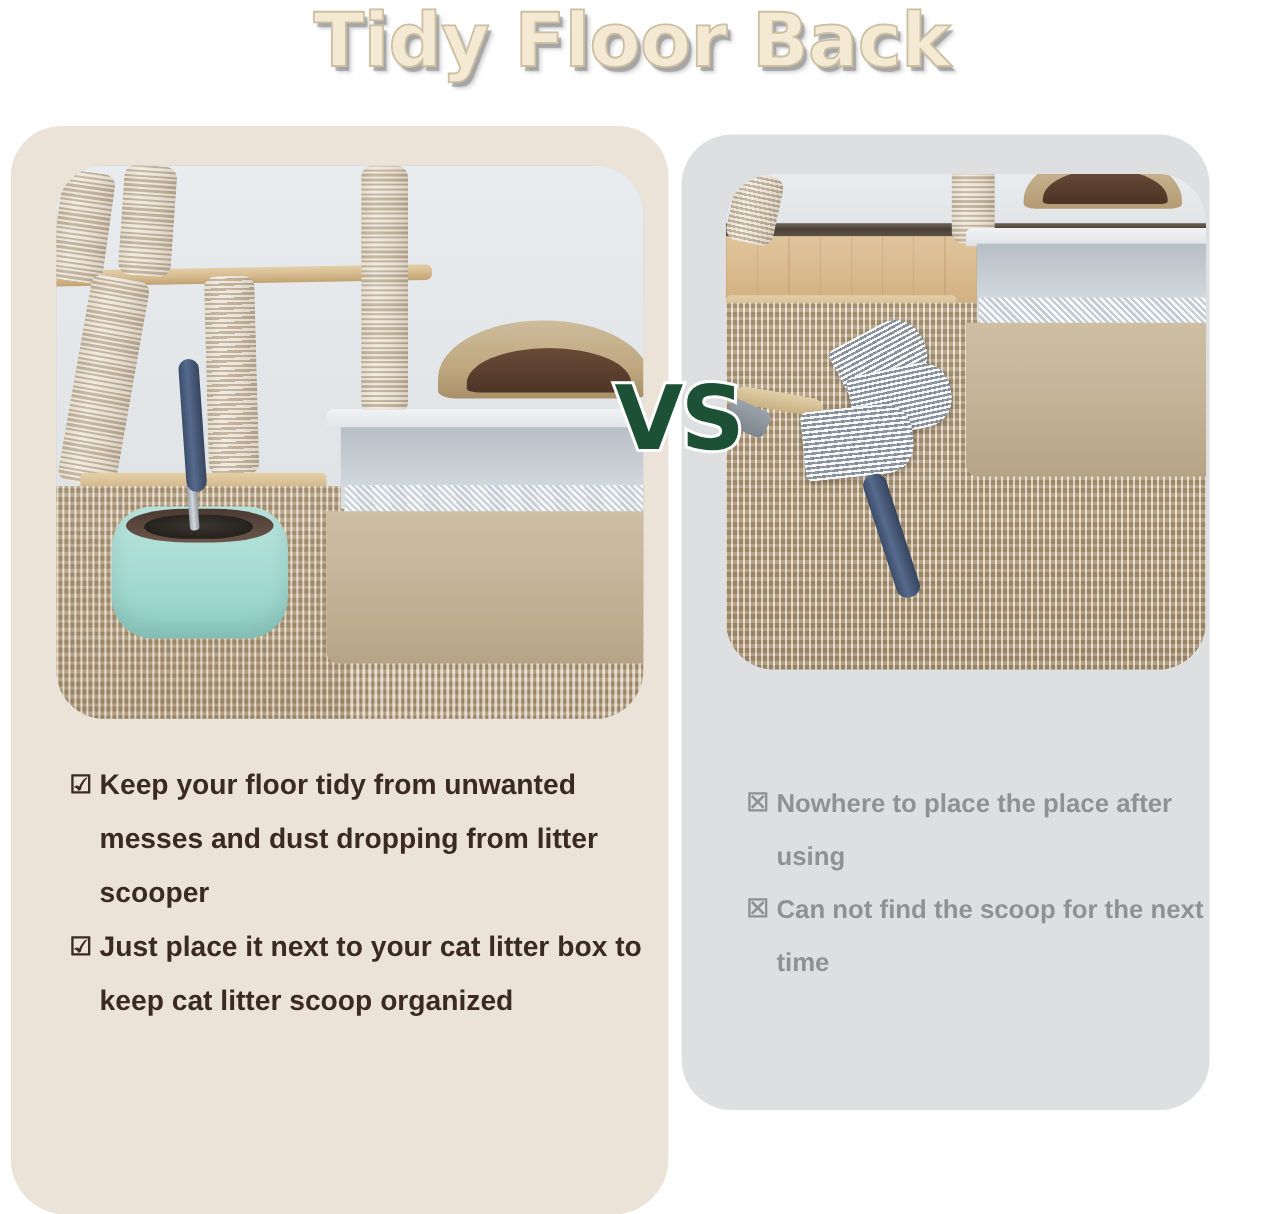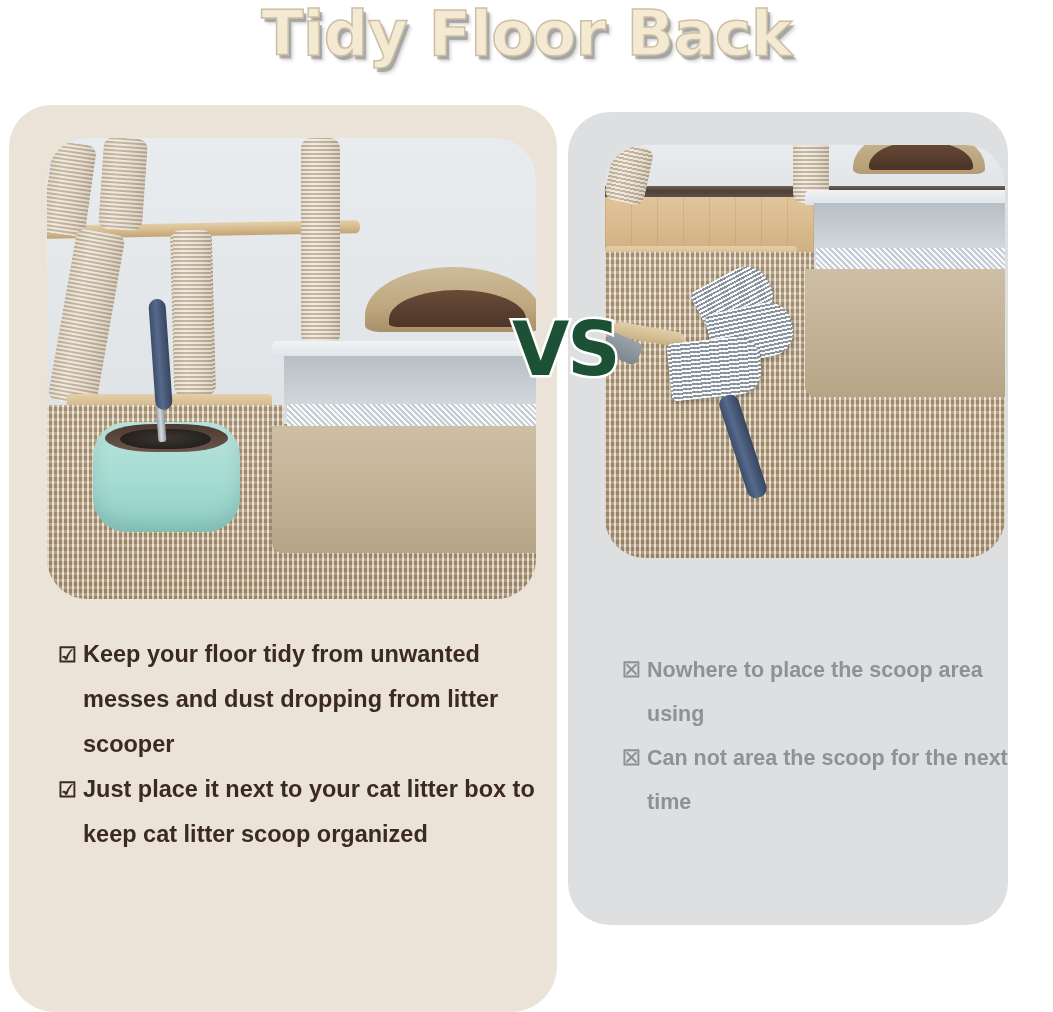--- a/index.html
+++ b/index.html
@@ -335,21 +335,21 @@
     <div class="layer scoop-mesh" style="left:23%;top:31%;width:19%;height:13%;transform:rotate(-28deg);"></div>
     <div class="layer scoop-mesh" style="left:26%;top:39%;width:21%;height:13%;transform:rotate(-12deg);"></div>
     <div class="layer scoop-mesh" style="left:16%;top:47%;width:23%;height:14%;transform:rotate(-6deg);"></div>
     <div class="layer handle-navy" style="left:32%;top:60%;width:5%;height:26%;transform:rotate(-18deg);"></div>
   </div>
 </div>
 
 <ul class="bullets bullets--right">
   <li>
     <span class="bullet-mark">☒</span>
-    <span class="bullet-text">Nowhere to place the scoop area using</span>
+    <span class="bullet-text">Nowhere to place the place after using</span>
   </li>
   <li>
     <span class="bullet-mark">☒</span>
-    <span class="bullet-text">Can not area the scoop for the next time</span>
+    <span class="bullet-text">Can not find the scoop for the next time</span>
   </li>
 </ul>
 
 <div class="vs">VS</div>
 
 </body></html>

